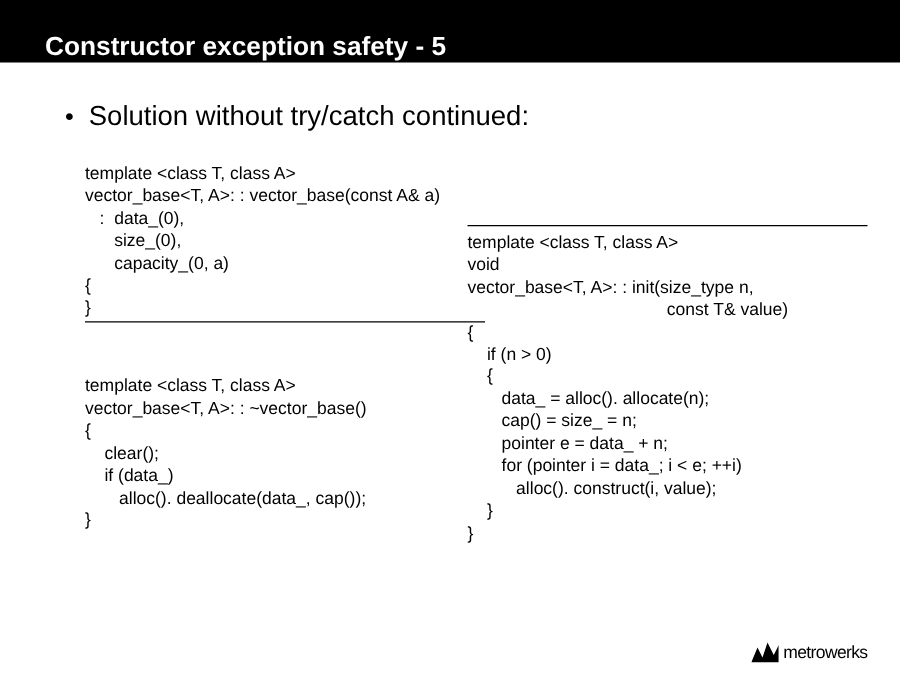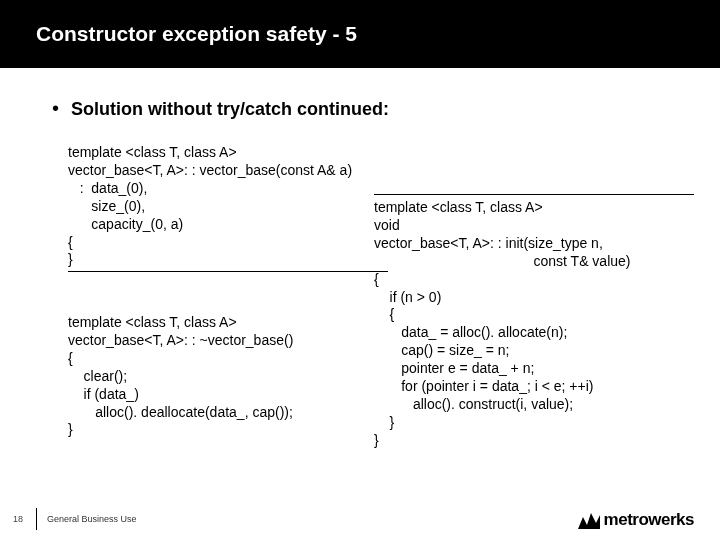--- a/index.html
+++ b/index.html
@@ -1,33 +1,33 @@
 <!DOCTYPE html>
 <html><head>
 <meta charset="utf-8">
 <style>
   * { box-sizing: border-box; margin: 0; padding: 0; }
   html, body { width: 720px; height: 540px; background: #fff; font-family: Arial, Helvetica, sans-serif; }
   .slide { position: relative; width: 720px; height: 540px; }
-  .titlebar { background: #000; height: 68px; display: flex; align-items: center; padding-left: 36px; }
+  .titlebar { background: #000; height: 50px; display: flex; align-items: flex-end; padding-left: 36px; }
   .titlebar h1 { color: #fff; font-size: 21px; font-weight: bold; }
   .body { padding: 30px 40px 0 52px; }
   .bullet-row { display: flex; align-items: baseline; margin-bottom: 18px; }
   .bullet-dot { font-size: 20px; margin-right: 12px; line-height: 1; }
-  .bullet-text { font-size: 18px; font-weight: bold; }
+  .bullet-text { font-size: 22px; font-weight: normal; }
   .codezone { position: relative; height: 340px; margin-top: 24px; }
   .cb { position: absolute; font-size: 14px; line-height: 1.28; white-space: pre; font-family: Arial, Helvetica, sans-serif; color: #000; }
   .cb1 { left: 16px; top: 0; width: 320px; border-bottom: 1px solid #000; padding-bottom: 2px; }
   .cb2 { left: 16px; top: 170px; width: 320px; }
   .cb3 { left: 322px; top: 50px; width: 320px; border-top: 1px solid #000; padding-top: 4px; }
   .footer { position: absolute; bottom: 10px; left: 0; width: 100%; display: flex; align-items: center; }
   .pagecol { width: 36px; text-align: center; font-size: 9px; color: #444; }
   .vr { width: 1px; height: 22px; background: #000; margin-right: 10px; }
   .footlabel { font-size: 9px; color: #333; }
-  .logo { position: absolute; right: 26px; bottom: 10px; display: flex; align-items: center; font-weight: bold; font-size: 17px; letter-spacing: -0.5px; text-align: center; }
+  .logo { position: absolute; right: 26px; bottom: 10px; display: flex; align-items: center; font-weight: normal; font-size: 14px; letter-spacing: -0.5px; text-align: center; }
   .logo-icon { width: 22px; height: 18px; margin-right: 4px; }
 </style>
 </head>
 <body>
 <div class="slide">
 
   <div class="titlebar">
     <h1>Constructor exception safety - 5</h1>
   </div>
 
@@ -62,25 +62,20 @@
        data_ = alloc(). allocate(n);
        cap() = size_ = n;
        pointer e = data_ + n;
        for (pointer i = data_; i &lt; e; ++i)
           alloc(). construct(i, value);
     }
 }</div>
     </div>
   </div>
 
-  <div class="footer">
-    <div class="pagecol">18</div>
-    <div class="vr"></div>
-    <div class="footlabel">General Business Use</div>
-  </div>
 
   <div class="logo">
     <svg class="logo-icon" viewBox="0 0 22 18">
       <path d="M0 18 L5 6 L9 14 L13 2 L18 12 L22 4 L22 18 Z" fill="#000"></path>
     </svg>
     <span>metrowerks</span>
   </div>
 
 </div>
 

